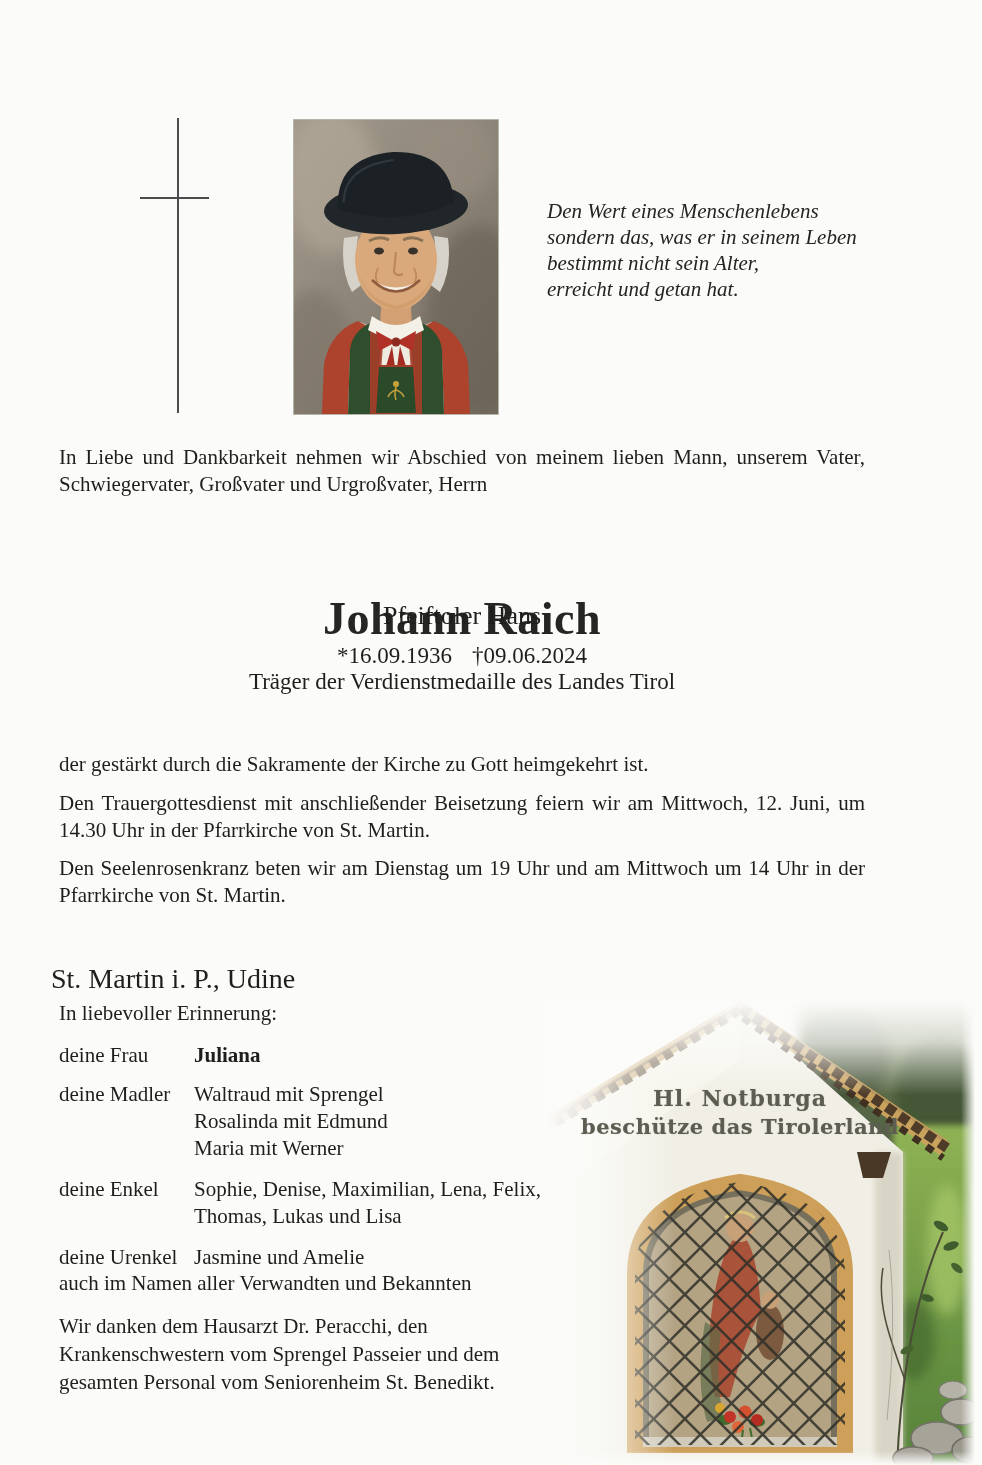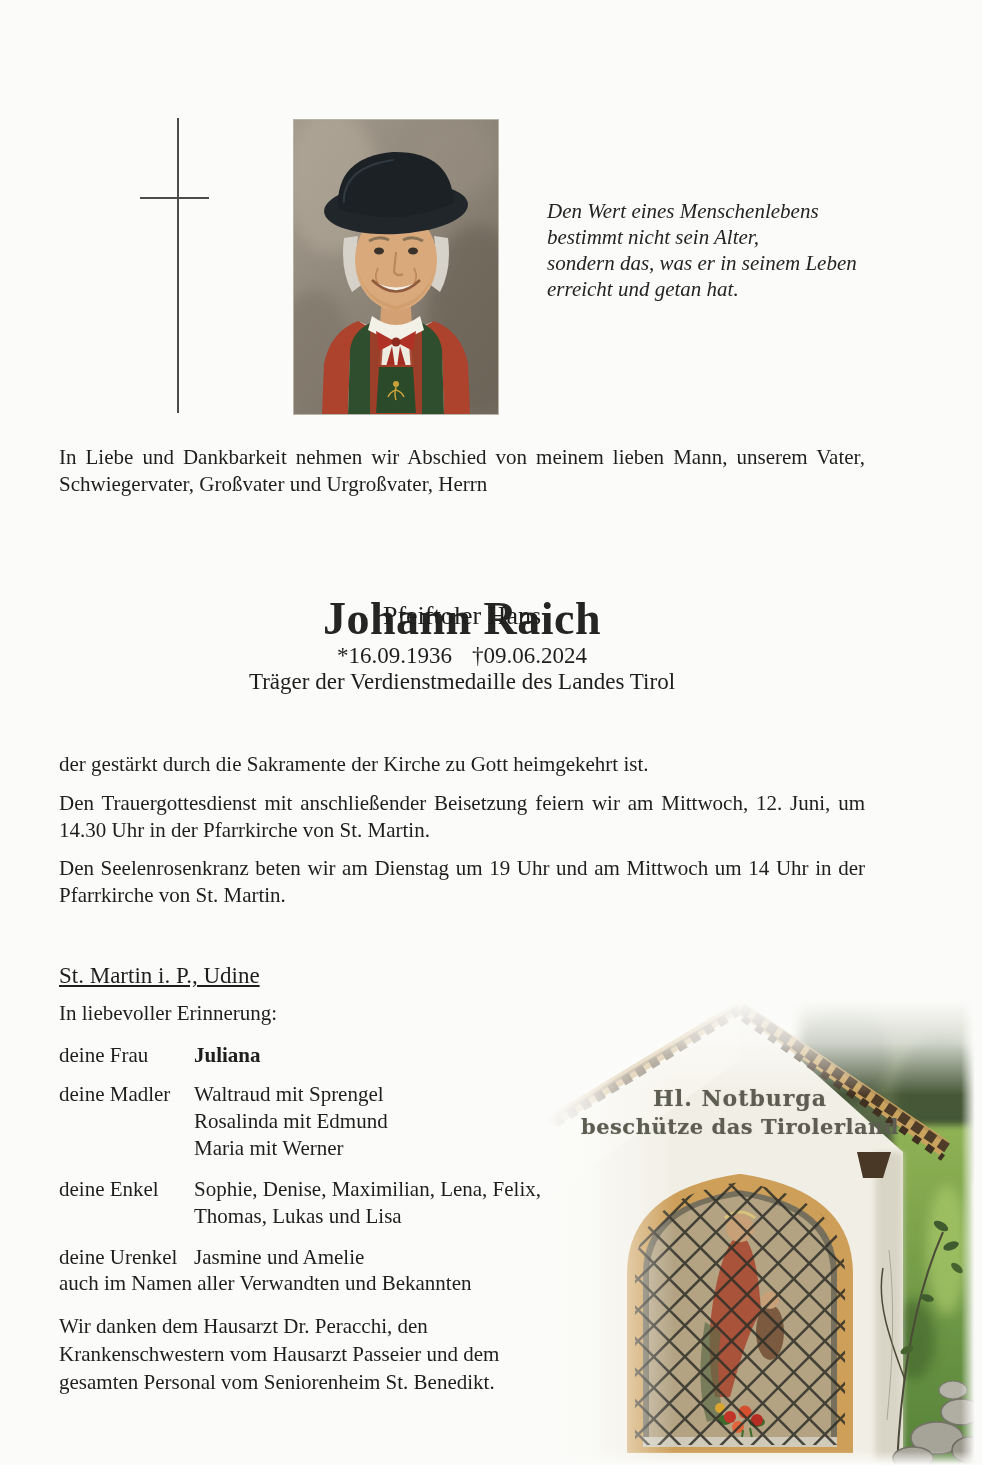--- a/index.html
+++ b/index.html
@@ -20,21 +20,21 @@
   .intro{top:444px;}
   .sacraments{top:751px;}
   .funeral{top:790px;}
   .rosary{top:855px;}
   .headcol{position:absolute;left:59px;width:806px;text-align:center;}
   .name{top:546px;font-size:46px;font-weight:bold;letter-spacing:.5px;color:#252523;margin-top:46px;}
   .nickname{top:601px;font-size:26px;}
   .dates{top:643px;font-size:23px;}
   .dates .birth{margin-right:20px;text-align:right;}
   .honor{top:669px;font-size:23px;}
-  .place{position:absolute;left:59px;top:963px;font-size:23px;text-decoration:underline;}
+  .place{position:absolute;left:51px;top:963px;font-size:28px;}
   .memory{position:absolute;left:59px;top:1001px;font-size:21px;}
   .rowlabel{position:absolute;left:59px;font-size:21px;line-height:27px;}
   .rowval{position:absolute;left:194px;font-size:21px;line-height:27px;}
   .bold{font-weight:bold;}
   .also{position:absolute;left:59px;top:1271px;font-size:21px;}
   .thanks{position:absolute;left:59px;top:1312px;width:460px;font-size:21px;line-height:28px;}
   .footer{position:absolute;left:85px;top:1426px;font-family:"Liberation Sans",sans-serif;
           font-size:17.5px;color:#161616;}
   .footer .site{margin-left:18px;}
   
@@ -131,22 +131,22 @@
       <g transform="rotate(-3 102 88)">
         <ellipse cx="102" cy="88" rx="72" ry="26" fill="#20262a"></ellipse>
         <path d="M44,86 Q44,34 102,32 Q160,34 160,86 Q130,97 102,97 Q74,97 44,86 Z" fill="#1b2125"></path>
         <path d="M50,80 Q52,44 102,40" stroke="#39444b" stroke-width="2" fill="none" opacity=".7"></path>
       </g>
     </svg>
   </div>
 
   <div class="quote">
     <div>Den Wert eines Menschenlebens</div>
+    <div>sondern das, was er in seinem Leben</div>
     <div>bestimmt nicht sein Alter,</div>
-    <div>sondern das, was er in seinem Leben</div>
     <div>erreicht und getan hat.</div>
   </div>
 
   <div class="para intro">In Liebe und Dankbarkeit nehmen wir Abschied von meinem lieben Mann, unserem Vater, Schwiegervater, Großvater und Urgroßvater, Herrn</div>
 
   <div class="headcol name">Johann Raich</div>
   <div class="headcol nickname">Pfeiftoler Hans</div>
   <div class="headcol dates">
     <span class="birth">*16.09.1936</span><span>†09.06.2024</span>
   </div>
@@ -175,21 +175,21 @@
     <div>Thomas, Lukas und Lisa</div>
   </div>
 
   <div class="rowlabel" style="top:1244px">deine Urenkel</div>
   <div class="rowval" style="top:1244px">Jasmine und Amelie</div>
 
   <div class="also">auch im Namen aller Verwandten und Bekannten</div>
 
   <div class="thanks">
     <div>Wir danken dem Hausarzt Dr. Peracchi, den</div>
-    <div>Krankenschwestern vom Hausarzt Passeier und dem</div>
+    <div>Krankenschwestern vom Sprengel Passeier und dem</div>
     <div>gesamten Personal vom Seniorenheim St. Benedikt.</div>
   </div>
 
   <div class="chapel">
     <svg viewBox="0 0 430 465" width="430" height="465">
       <defs>
         <linearGradient id="grassGrad" x1="0" y1="0" x2="0" y2="1">
           <stop offset="0" stop-color="#8fb254"></stop>
             <stop offset="1" stop-color="#55823a"></stop>
         </linearGradient>

